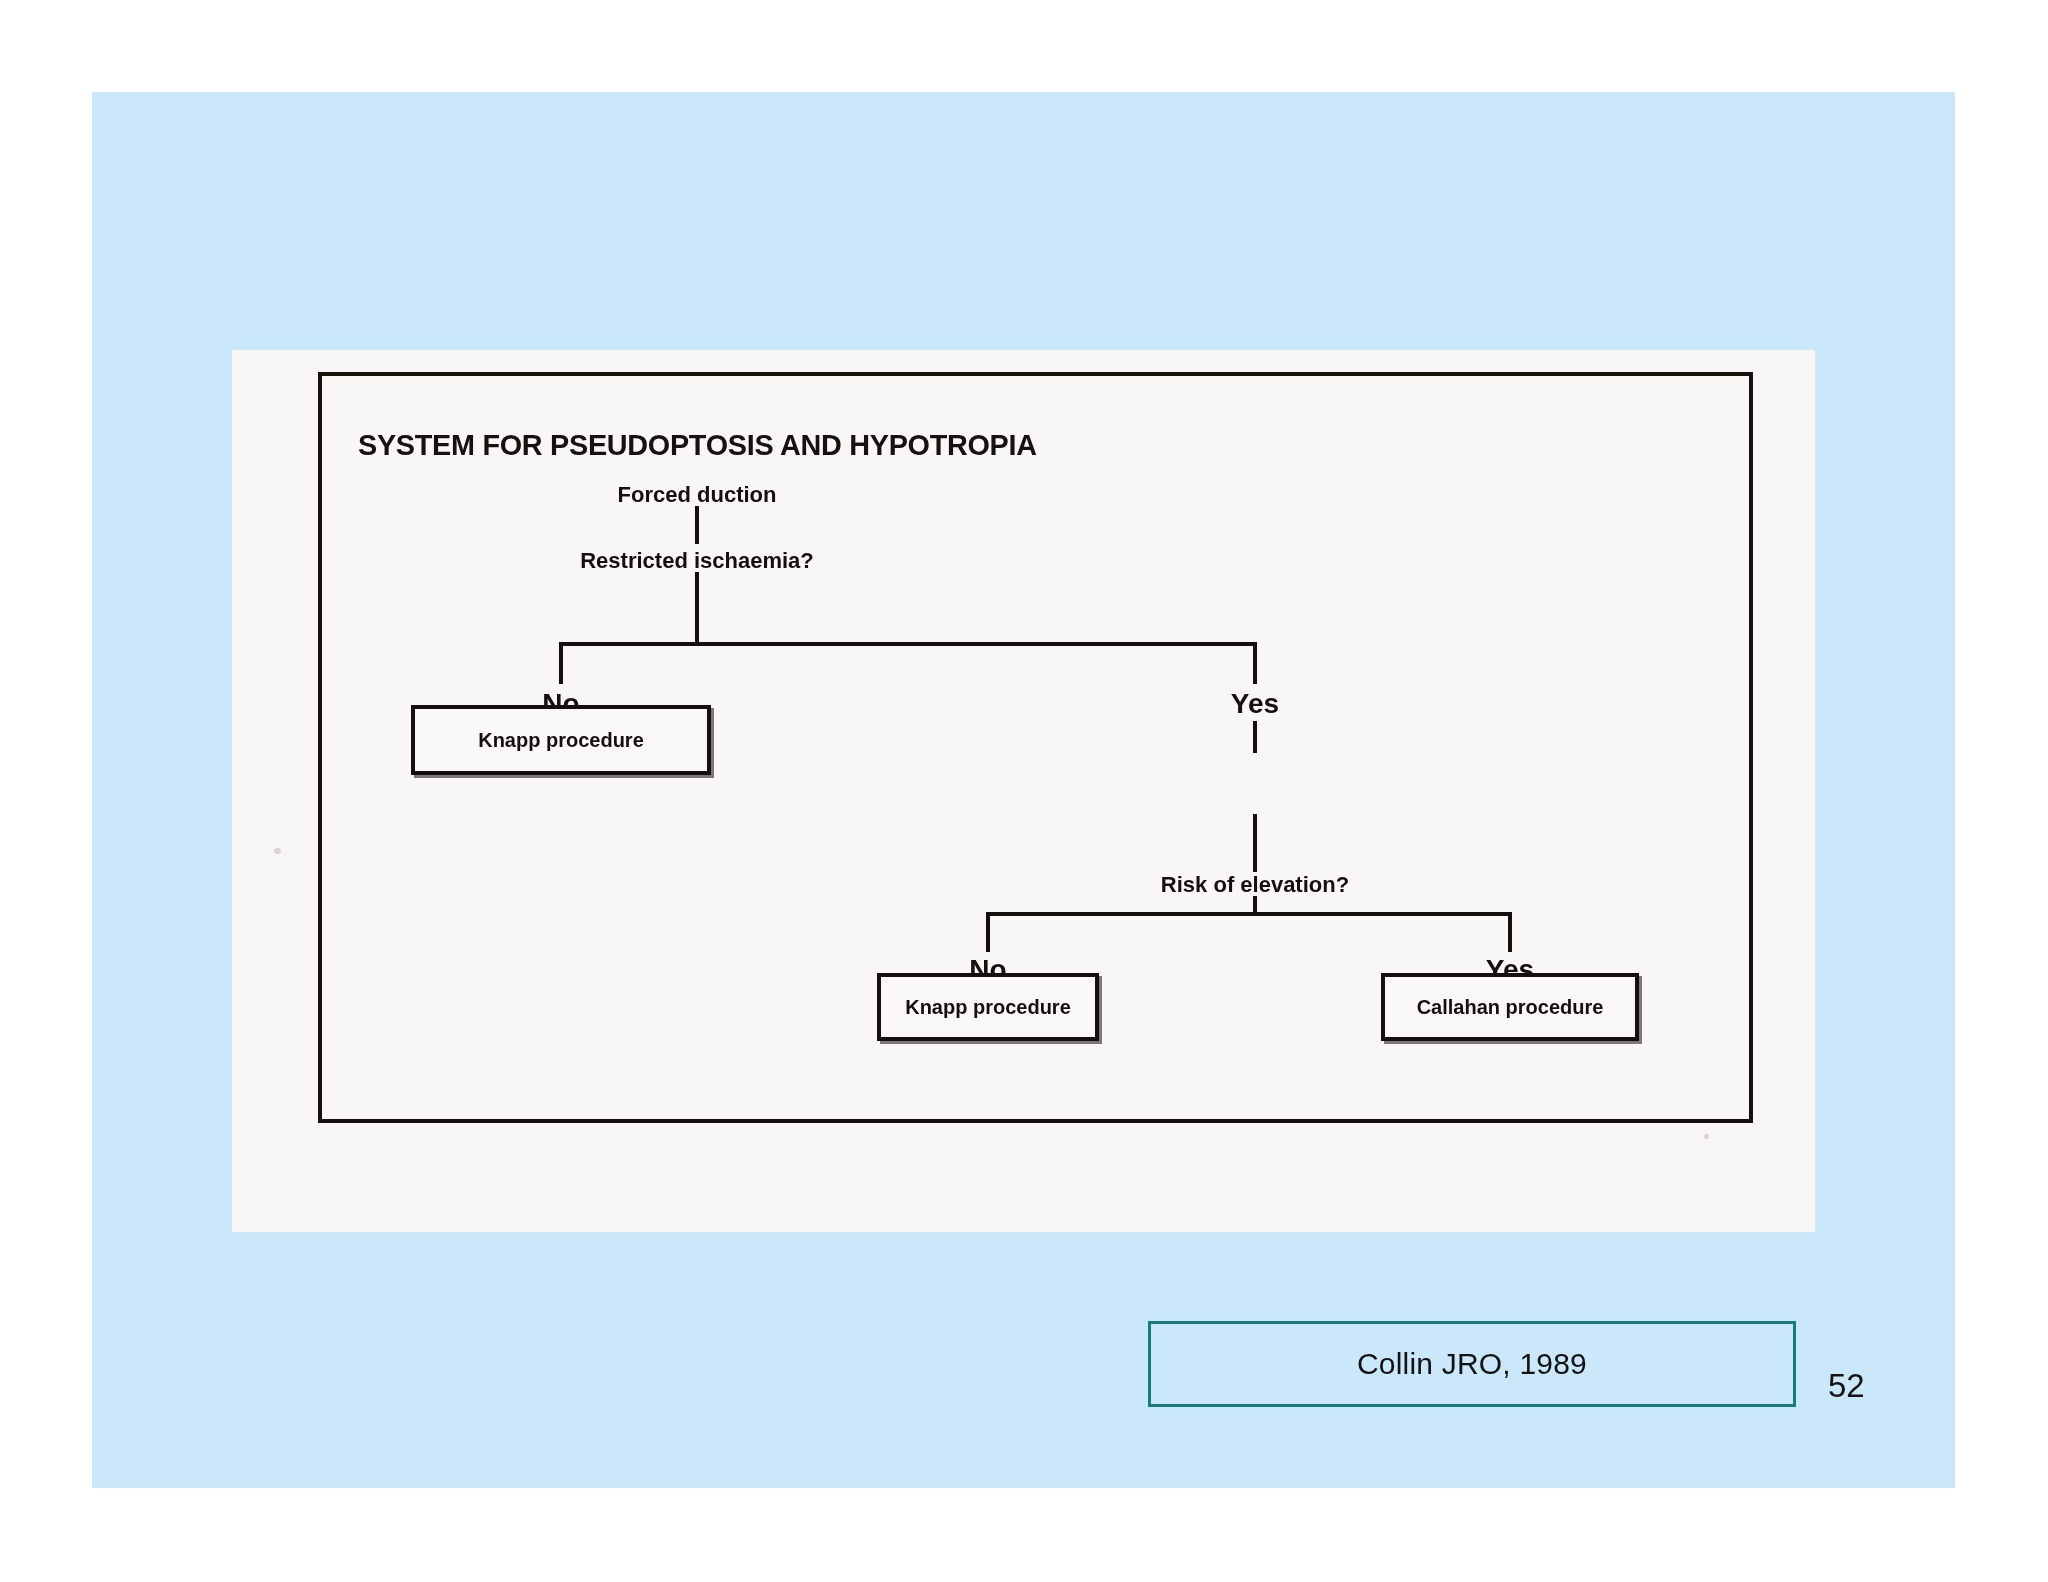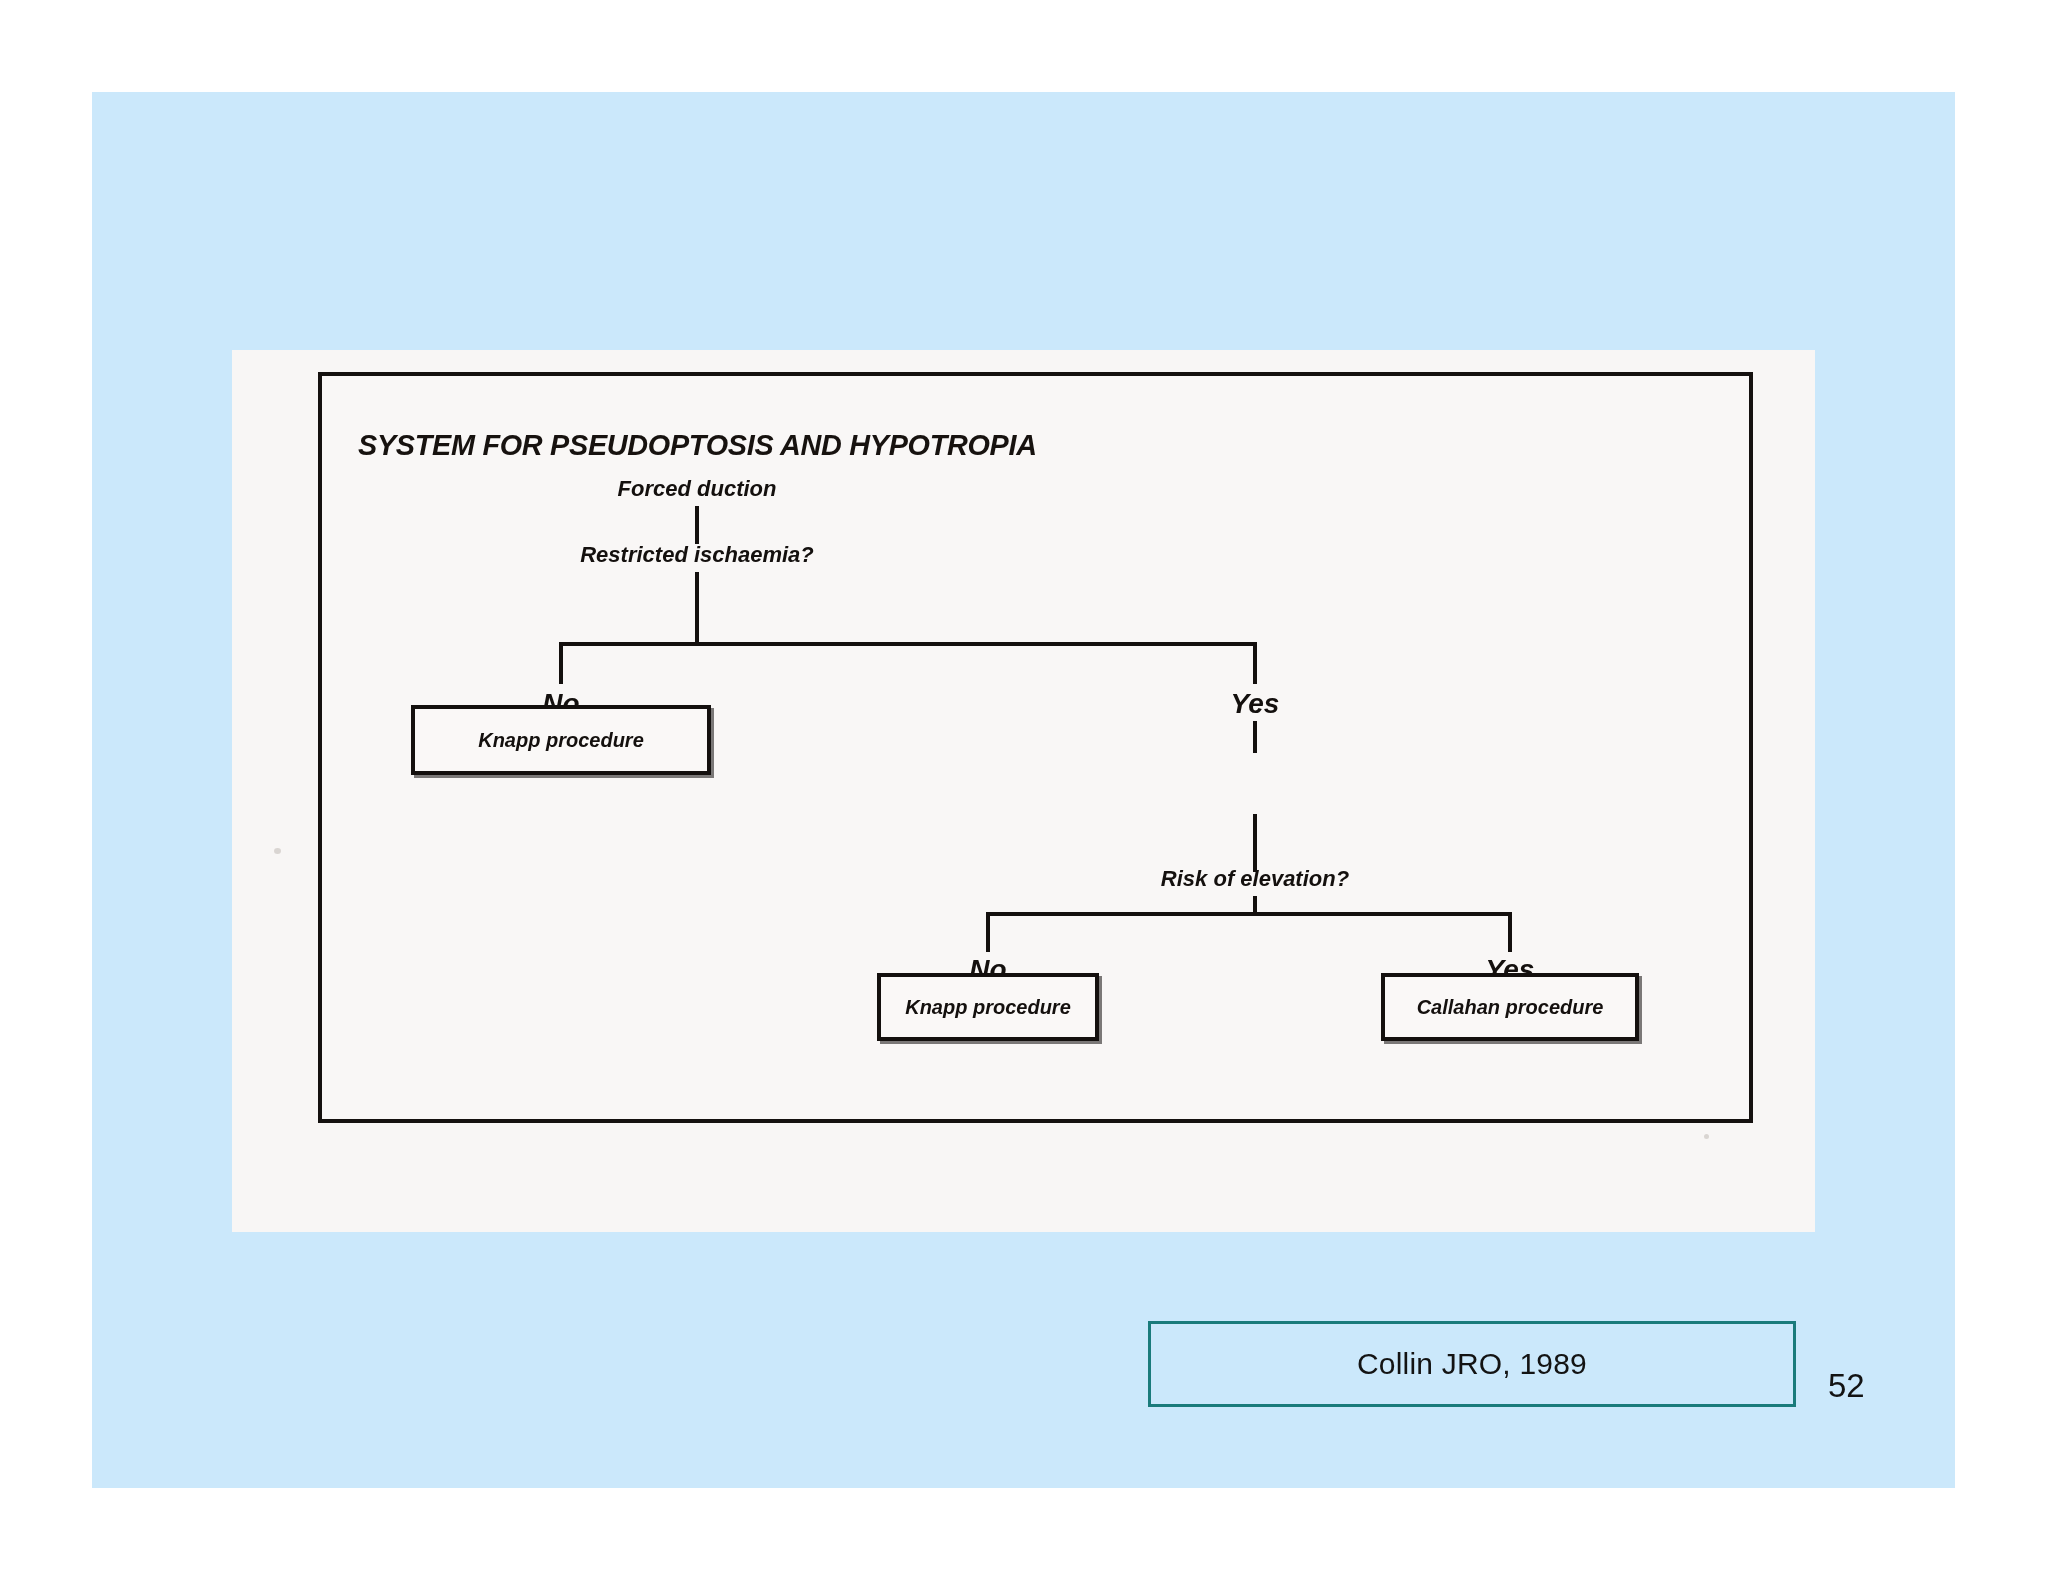--- a/index.html
+++ b/index.html
@@ -36,21 +36,20 @@
 
   #figure-frame {
     position: absolute;
     left: 86px;    
     top: 22px;     
     width: 1435px; 
     height: 751px; 
     border: 4px solid #15110f;
     background: #f9f7f6;
     box-sizing: border-box;
-    font-style: italic;
   }
 
   
   #chart-canvas {
     position: absolute;
     left: 0; top: 0;
     width: 100%;
     height: 100%;
   }
 
@@ -70,20 +69,21 @@
 
   
   .node-text {
     position: absolute;
     font-size: 22px;
     font-weight: bold;
     color: #14100e;
     white-space: nowrap;
     transform: translateX(-50%);
     font-family: "Liberation Sans", sans-serif;
+    margin-top: 6px;
   }
 
   
   .branch-label {
     position: absolute;
     font-size: 28px;
     font-weight: bold;
     color: #14100e;
     white-space: nowrap;
     transform: translateX(-50%);

